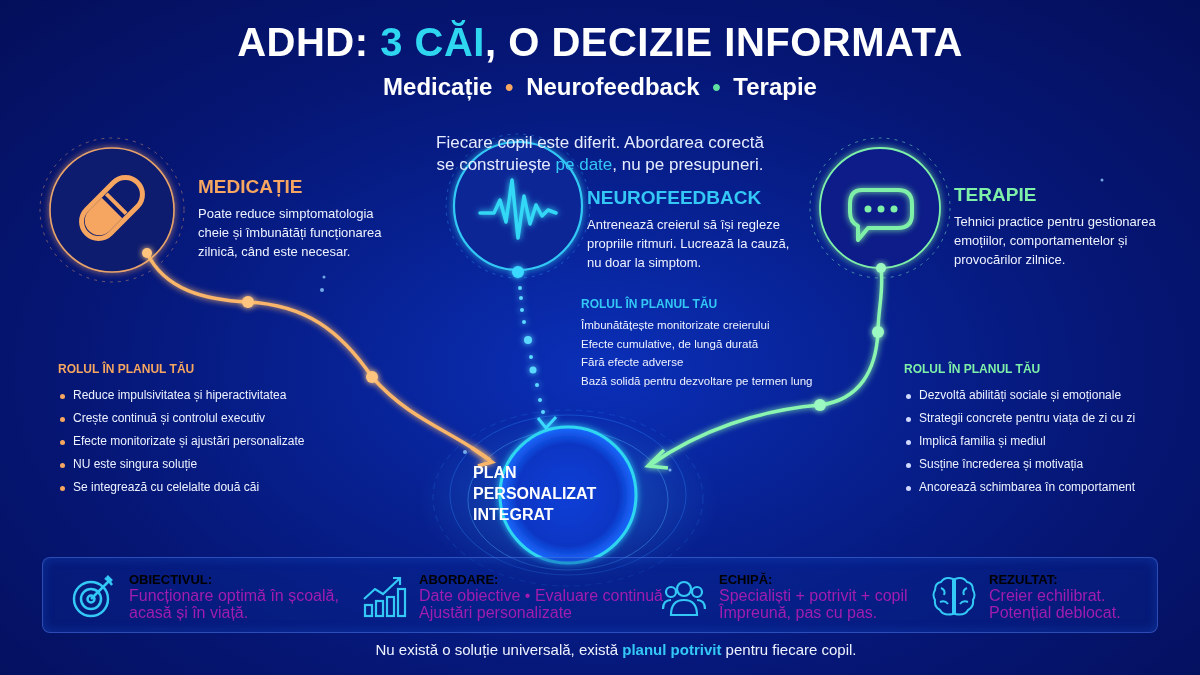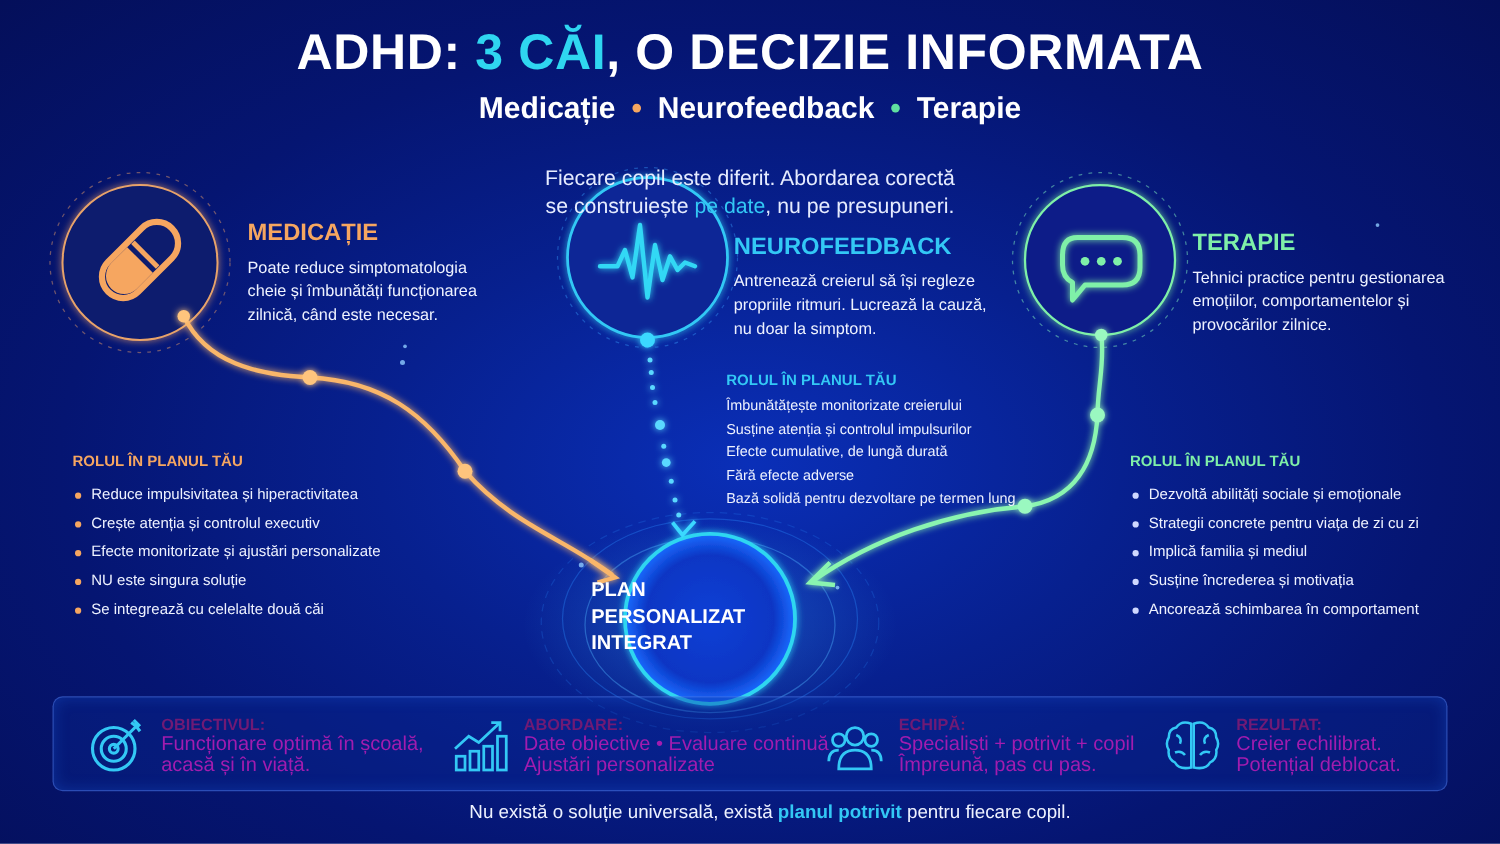--- a/index.html
+++ b/index.html
@@ -53,21 +53,21 @@
   }
 
   .bottom-panel {
     left: 42px; top: 557px; width: 1116px; height: 76px;
     border: 1px solid rgba(90,140,255,0.45); border-radius: 8px;
     background: rgba(10,40,150,0.35);
     box-shadow: 0 0 12px rgba(40,120,255,0.25) inset;
   }
   .bp-item { position: absolute; top: 0; height: 76px; display: flex; align-items: center; }
   .bp-icon { width: 46px; height: 46px; margin-right: 12px; }
-  .bp-text .bp-title { font-size: 13px; font-weight: bold; color: #701a75; margin-bottom: 0; }
+  .bp-text .bp-title { font-size: 13px; font-weight: bold; color: #000000; margin-bottom: 0; }
   .bp-text .bp-line { font-size: 16px; line-height: 17px; color: #a21caf; }
 
   .footer {
     left: 16px; width: 1200px; top: 641px; text-align: center; font-size: 15px; color: #eef2ff;
   }
   .footer .hl { color: #33c8f5; font-weight: bold; }
 </style>
 </head>
 <body>
 
@@ -196,32 +196,31 @@
     <div>Tehnici practice pentru gestionarea</div>
     <div>emoțiilor, comportamentelor și</div>
     <div>provocărilor zilnice.</div>
   </div>
 </div>
 
 <div class="abs role-left" style="left:58px; top:362px; width:290px;">
   <div class="role-title">ROLUL ÎN PLANUL TĂU</div>
   <ul class="role-list">
     <li>Reduce impulsivitatea și hiperactivitatea</li>
-    <li>Crește atenția și controlul executiv</li>
+    <li>Crește continuă și controlul executiv</li>
     <li>Efecte monitorizate și ajustări personalizate</li>
     <li>NU este singura soluție</li>
     <li>Se integrează cu celelalte două căi</li>
   </ul>
 </div>
 
 <div class="abs role-mid" style="left:581px; top:297px; width:240px;">
   <div class="role-title" style="margin-bottom:5px;">ROLUL ÎN PLANUL TĂU</div>
   <ul class="role-list">
     <li>Îmbunătățește monitorizate creierului</li>
-    <li>Susține atenția și controlul impulsurilor</li>
     <li>Efecte cumulative, de lungă durată</li>
     <li>Fără efecte adverse</li>
     <li>Bază solidă pentru dezvoltare pe termen lung</li>
   </ul>
 </div>
 
 <div class="abs role-right" style="left:904px; top:362px; width:290px;">
   <div class="role-title">ROLUL ÎN PLANUL TĂU</div>
   <ul class="role-list">
     <li>Dezvoltă abilități sociale și emoționale</li>

